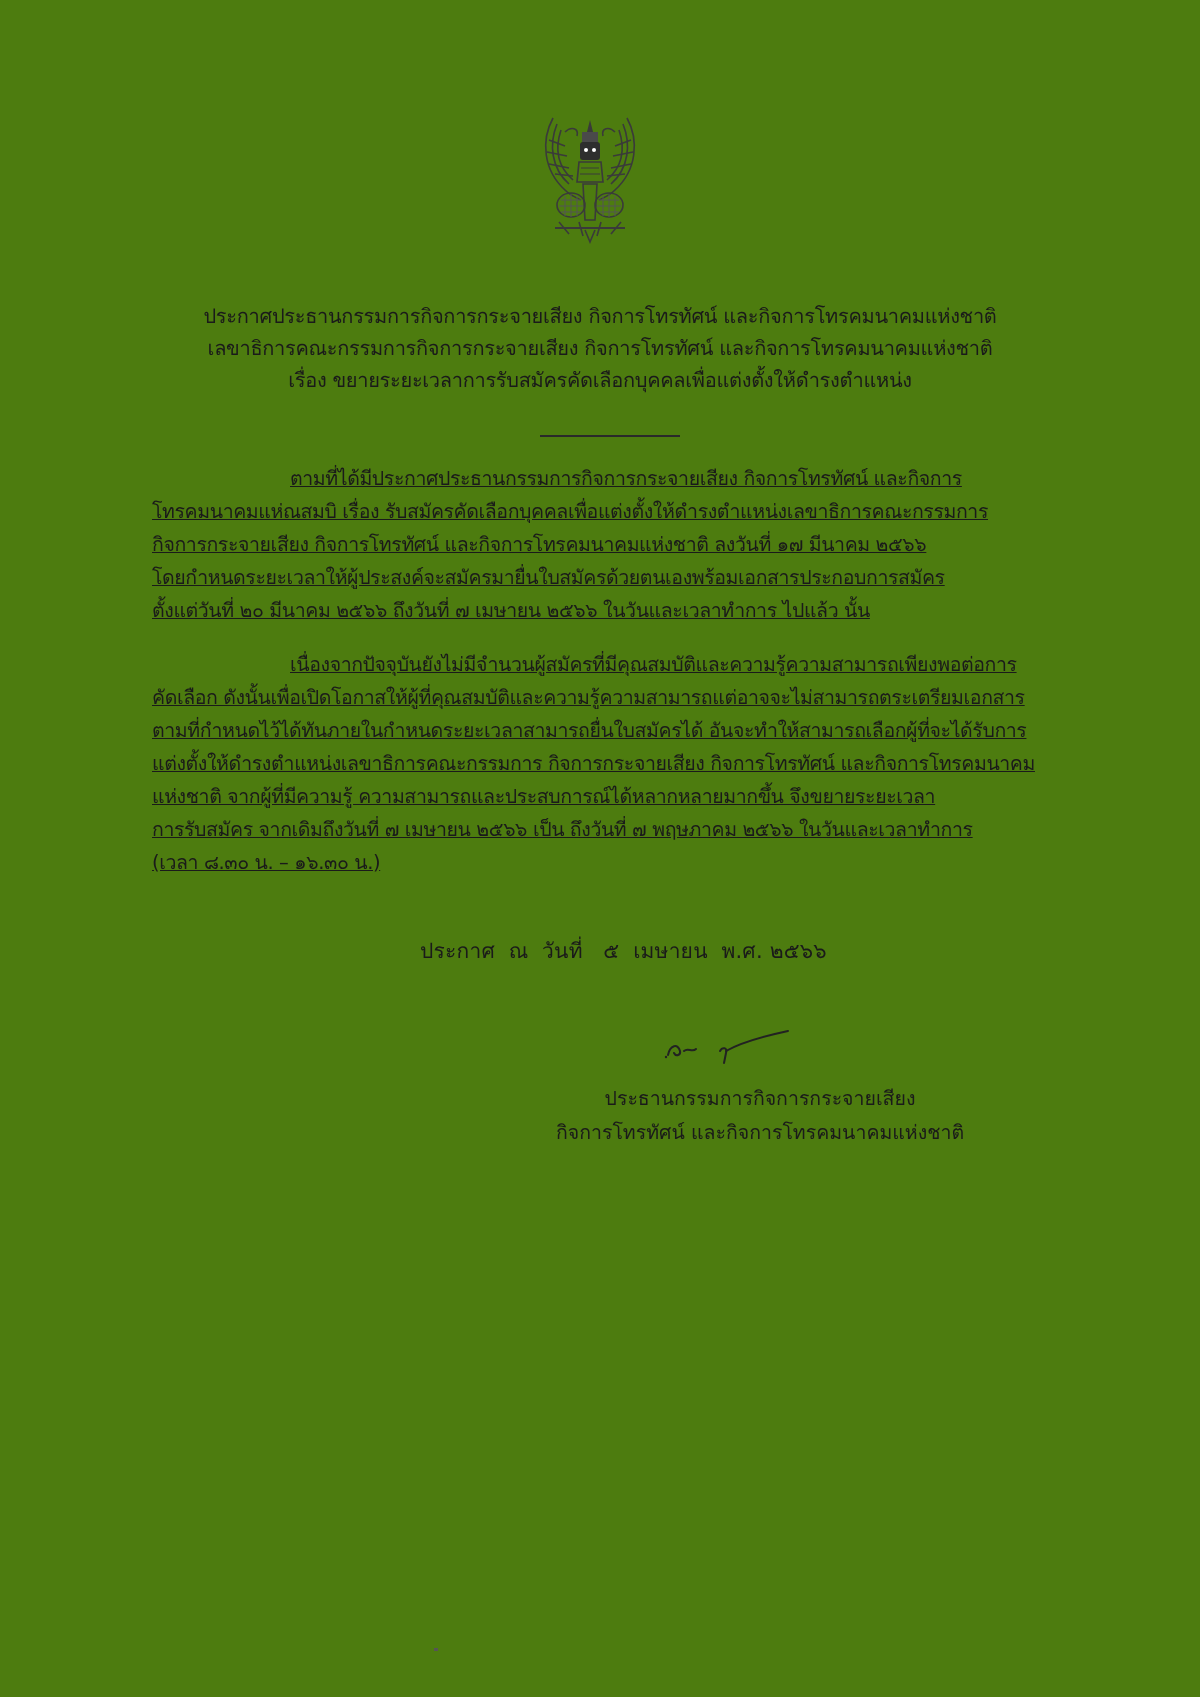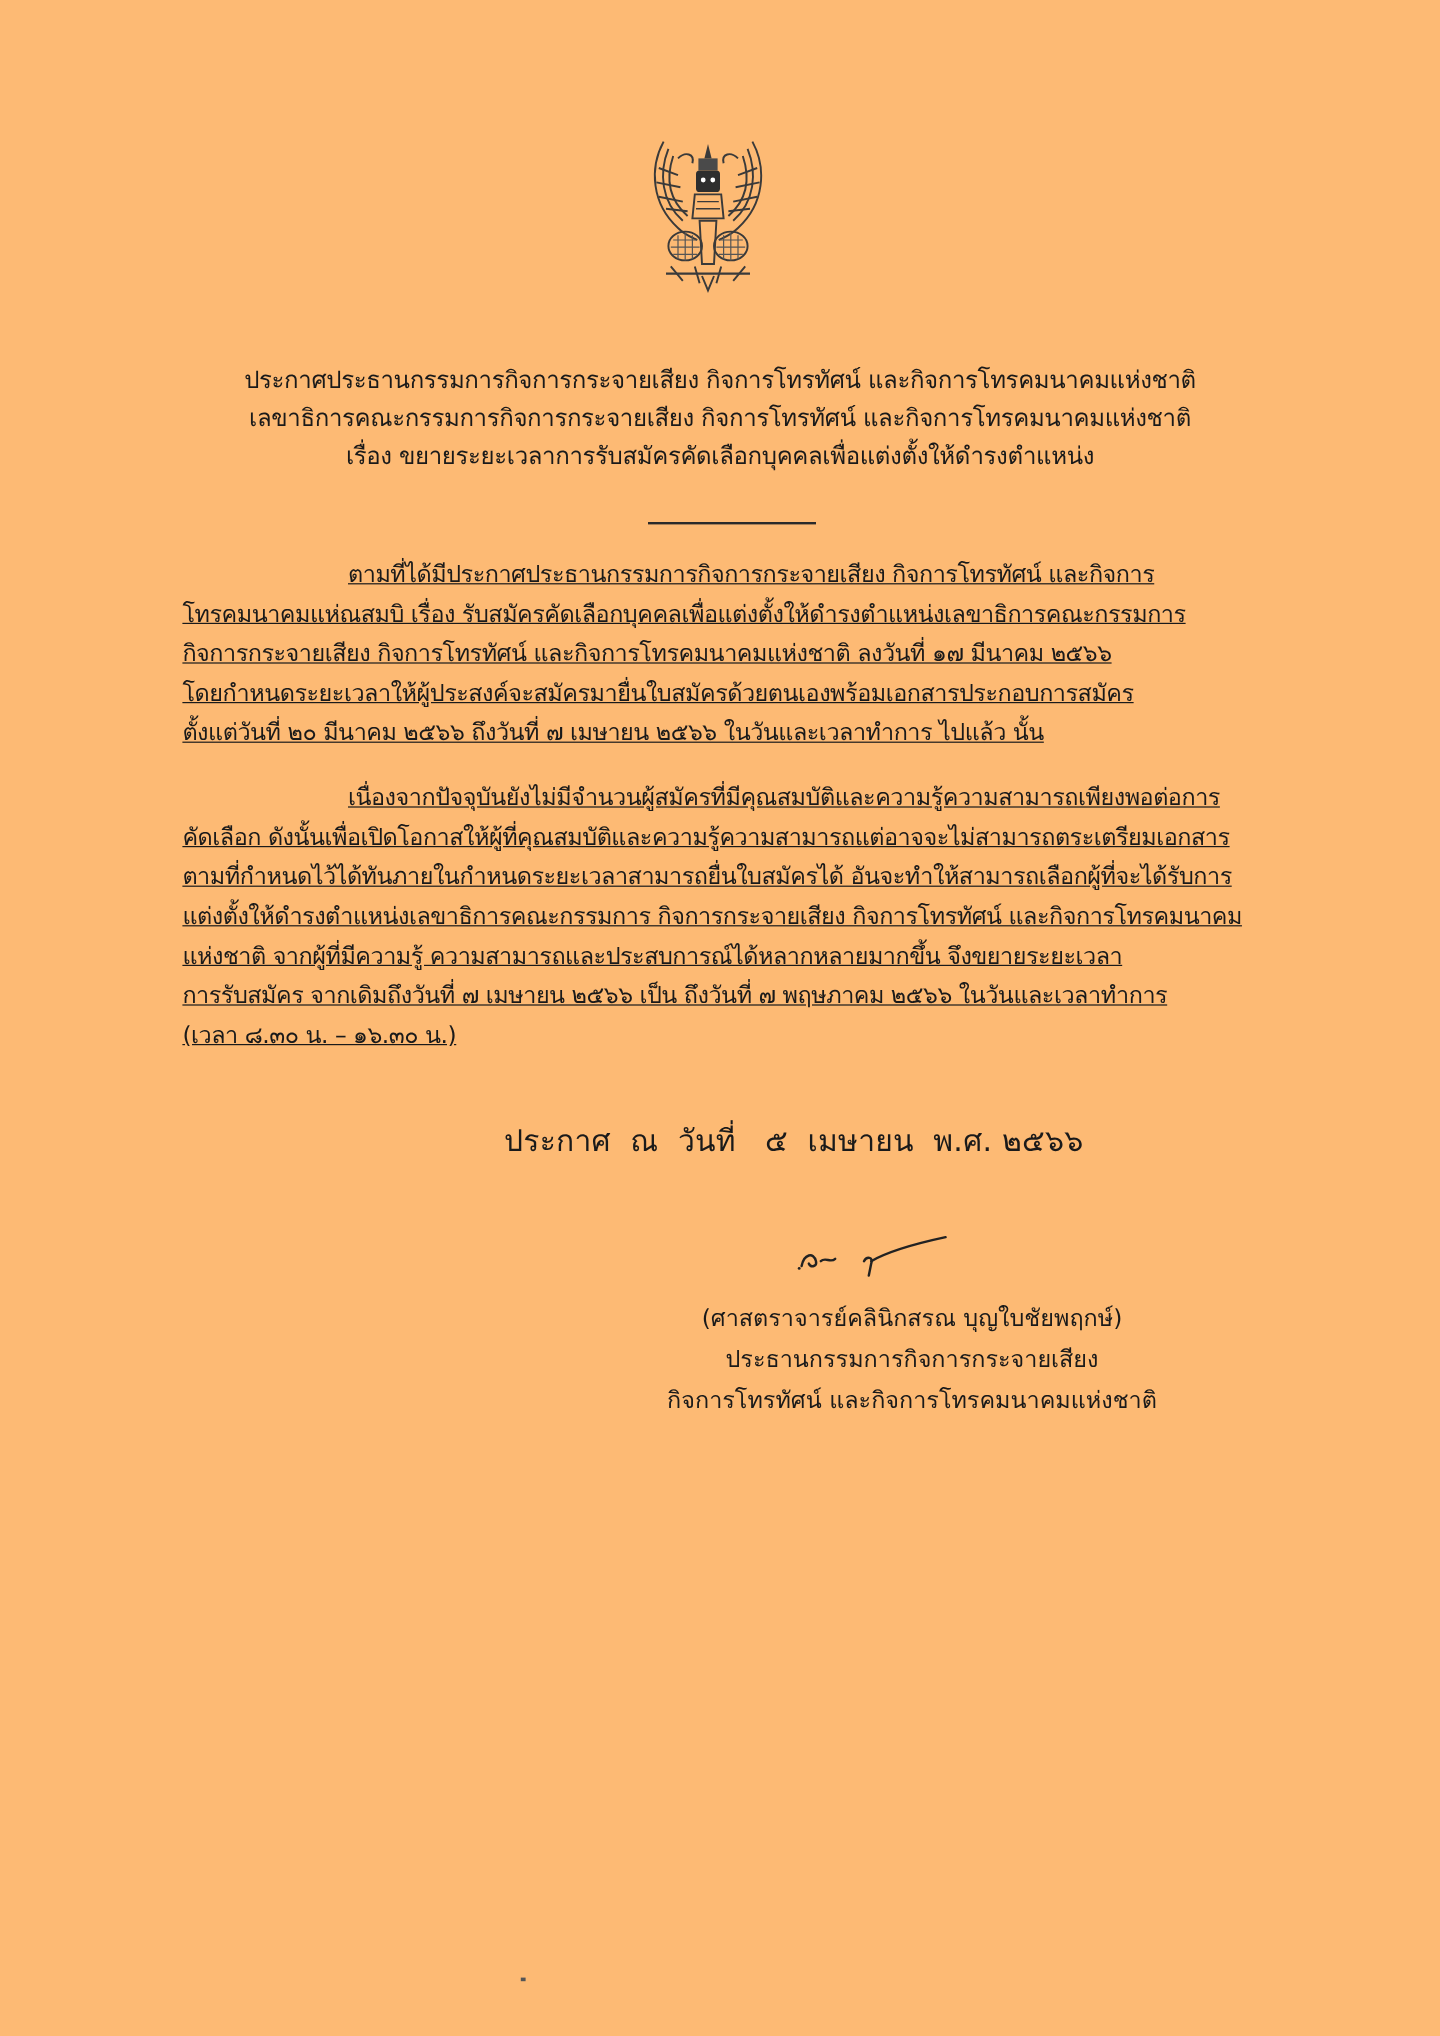--- a/index.html
+++ b/index.html
@@ -12,21 +12,21 @@
       height: 1697px;
       position: relative;
       overflow: hidden;
       font-family: "DejaVu Sans", "Liberation Sans", sans-serif;
       color: #1a1a1a;
     }
     .page {
       position: absolute;
       left: 0; top: 0;
       width: 1200px; height: 1697px;
-      background: #fdba74;
+      background: #4d7c0f;
     }
     .emblem {
       position: absolute;
       left: 535px;
       top: 110px;
       width: 110px;
       height: 135px;
     }
     .title-block {
       position: absolute;
@@ -61,21 +61,21 @@
     .body-text .line {
       white-space: nowrap;
       height: 33px;
       text-decoration: underline;
     }
     .body-text .indent { padding-left: 138px; }
     .announce-date {
       position: absolute;
       left: 420px;
       top: 935px;
-      font-size: 25px;
+      font-size: 21px;
       line-height: 32px;
       white-space: pre;
       letter-spacing: 0.2px;
     }
     .signature {
       position: absolute;
       left: 660px;
       top: 1025px;
       width: 140px;
       height: 40px;
@@ -175,19 +175,18 @@
     <g fill="none" stroke="#222" stroke-width="2" stroke-linecap="round">
       <path d="M8 30 C10 20 18 18 20 26 C21 30 16 32 14 28"></path>
       <path d="M24 26 C28 22 32 28 36 24"></path>
       <path d="M60 26 C62 22 68 22 66 28 L64 38"></path>
       <path d="M66 26 C80 18 100 12 128 6"></path>
     </g>
     <circle cx="6" cy="32" r="1.2" fill="#222"></circle>
   </svg>
 
   <div class="signer-block">
-    <div>(ศาสตราจารย์คลินิกสรณ  บุญใบชัยพฤกษ์)</div>
     <div>ประธานกรรมการกิจการกระจายเสียง</div>
     <div>กิจการโทรทัศน์ และกิจการโทรคมนาคมแห่งชาติ</div>
   </div>
 
   <div class="stray-mark"></div>
 </div>
 
 </body></html>

